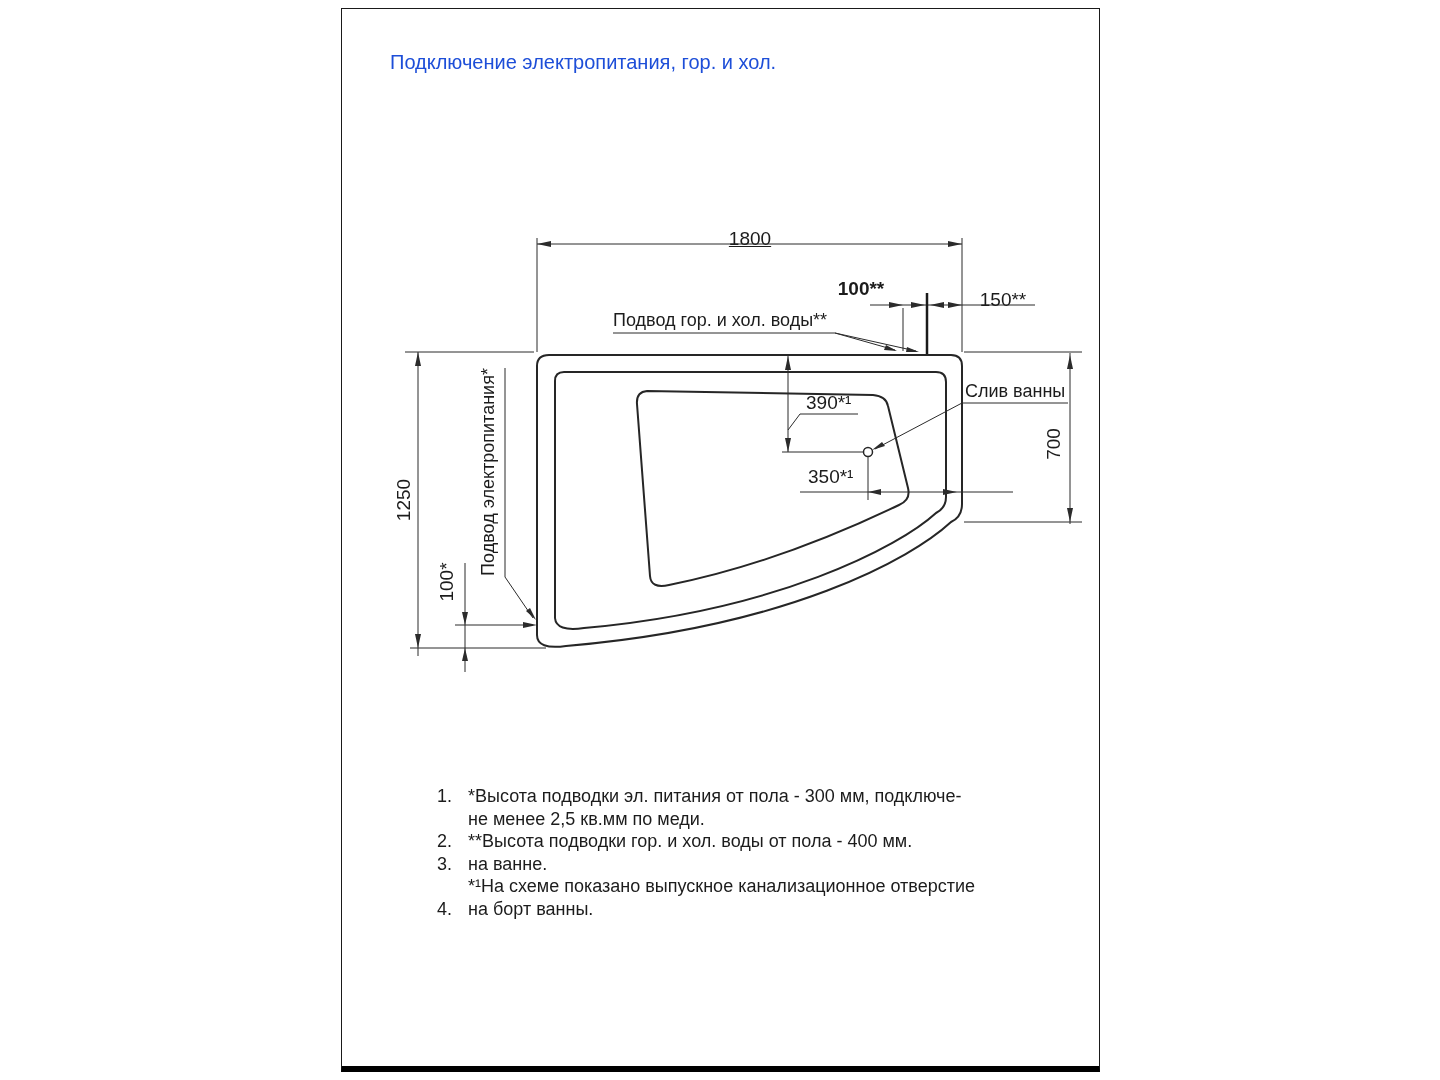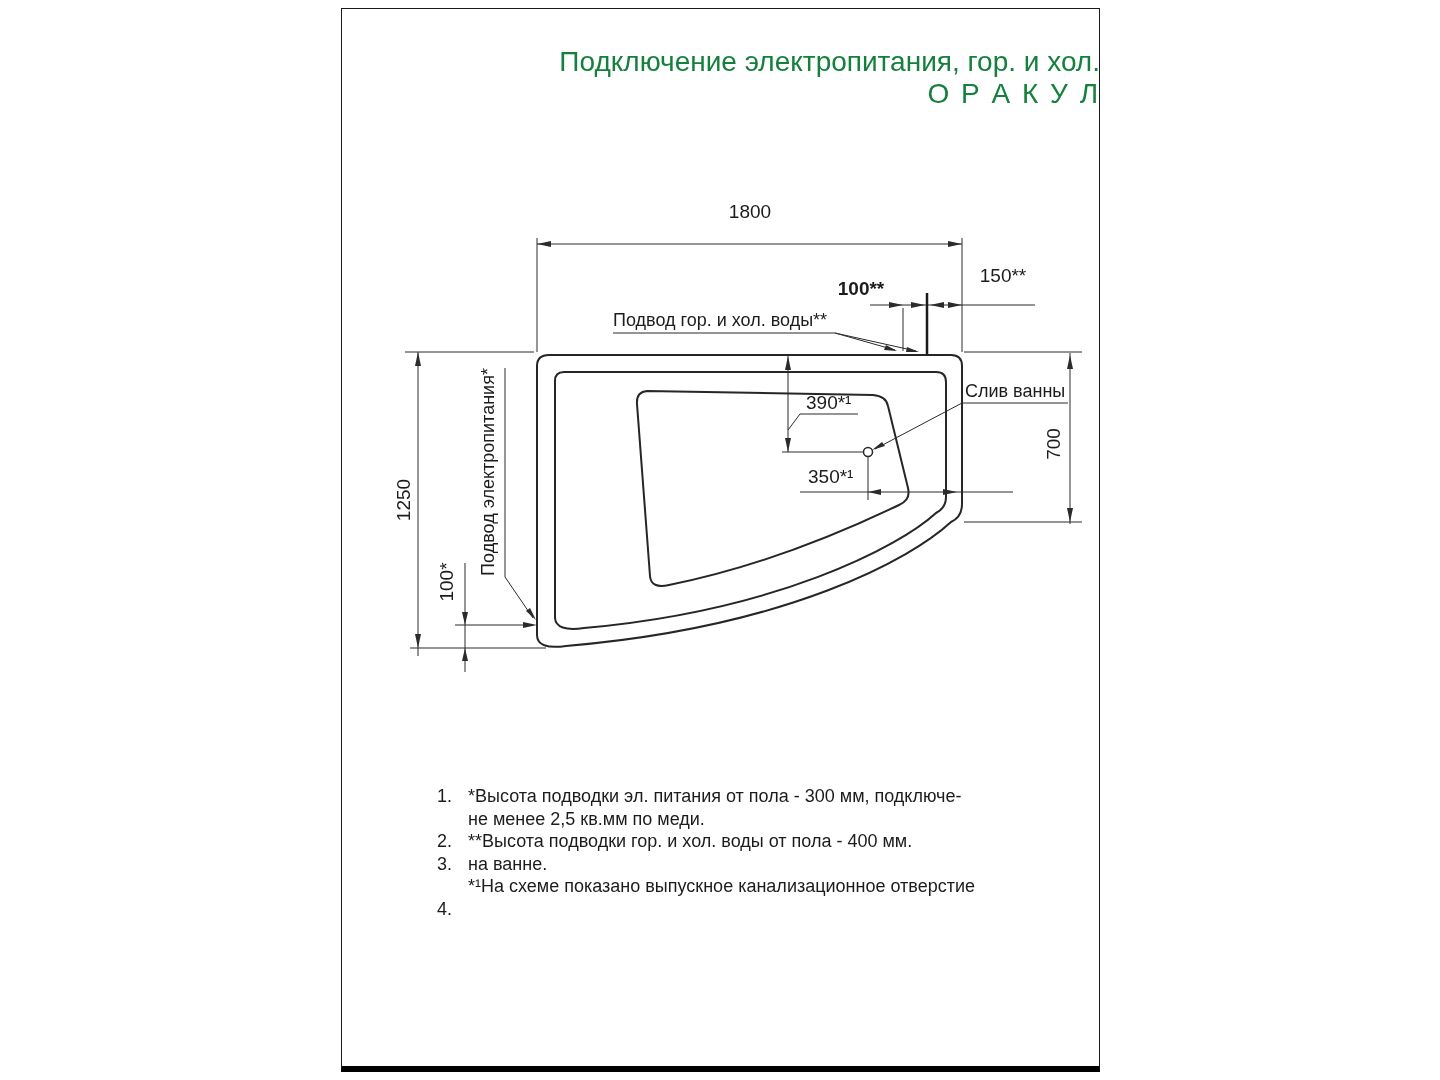--- a/index.html
+++ b/index.html
@@ -16,22 +16,22 @@
     box-sizing:border-box;background:#ffffff;
     border:1px solid #1a1a1a;border-bottom:6px solid #000;
   }
   .draw-layer{position:absolute;left:0;top:0;width:1440px;height:1080px;pointer-events:none;}
   .lbl{position:absolute;white-space:nowrap;color:#1c1c1c;}
   .dim{font-size:19px;}
   .ann{font-size:18px;}
   .center{transform:translate(-50%,-50%);}
   .rot{transform:translate(-50%,-50%) rotate(-90deg);}
   .title-block{
-    position:absolute;left:390px;top:46px;width:710px;text-align:right;
-    font-size:28px;line-height:32px;color:#15803d;
+    position:absolute;left:390px;top:46px;width:710px;text-align:left;
+    font-size:20px;line-height:32px;color:#1d4ed8;
   }
   .title-block .t3{letter-spacing:2px;}
   .notes{
     position:absolute;left:437px;top:785px;width:600px;
     font-size:18px;line-height:22.5px;color:#1c1c1c;
   }
   .note-row{display:flex;}
   .note-num{width:31px;flex:0 0 31px;}
   .note-lines{flex:1;}
   svg line{stroke:#2b2b2b;stroke-width:1;}
@@ -41,21 +41,20 @@
 </style>
 </head>
 <body>
 
 <div class="stage">
 
   <div class="sheet"></div>
 
   <div class="title-block">
     <div>Подключение электропитания, гор. и хол.</div>
-    <div class="t3">О Р А К У Л</div>
   </div>
 
   <svg class="draw-layer" width="1440" height="1080" viewBox="0 0 1440 1080" xmlns="http://www.w3.org/2000/svg">
 
     <g>
       <path class="contour" d="M 549 355 L 951 355 Q 962 355 962 366 L 962 504 Q 962 517 951 522 C 911 559 788 627 566 646 Q 537 650 537 635 L 537 366 Q 537 355 549 355 Z"></path>
       <path class="contour" d="M 564 372 L 936 372 Q 946 372 946 382 L 946 497 Q 946 508 936 513 C 899 547 776 611 584 628 Q 556 632 555 618 L 555 381 Q 555 372 564 372 Z"></path>
       <path class="contour" d="M 647 391 L 873 395 Q 886 396 888 406 L 908 488 Q 911 500 899 505 C 824 541 744 570 669 585 Q 651 589 650 576 L 637 404 Q 636 392 647 391 Z"></path>
       <circle cx="868" cy="452" r="4.5" fill="#ffffff" stroke="#262626" stroke-width="1.5"></circle>
     </g>
@@ -127,23 +126,23 @@
       <polygon points="1070,522 1067,508 1073,508"></polygon>
 
       <polygon points="465,625 462,612 468,612"></polygon>
       <polygon points="465,648 462,661 468,661"></polygon>
 
       <polygon points="537,625 523,622 523,628"></polygon>
       <polygon points="536,620 526,611 530,608"></polygon>
     </g>
   </svg>
 
-  <div class="lbl dim center" style="left:750px;top:212px;">1800</div>
+  <div class="lbl dim center" style="left:750px;top:239px;text-decoration:underline;">1800</div>
   <div class="lbl dim center" style="left:861px;top:289px;font-weight:bold;">100**</div>
-  <div class="lbl dim center" style="left:1003px;top:276px;">150**</div>
+  <div class="lbl dim center" style="left:1003px;top:300px;">150**</div>
   <div class="lbl dim" style="left:806px;top:392px;">390*¹</div>
   <div class="lbl dim" style="left:808px;top:466px;">350*¹</div>
   <div class="lbl dim rot" style="left:1054px;top:444px;">700</div>
   <div class="lbl dim rot" style="left:404px;top:500px;">1250</div>
   <div class="lbl dim rot" style="left:447px;top:582px;">100*</div>
 
   <div class="lbl ann" style="left:613px;top:310px;">Подвод гор. и хол. воды**</div>
   <div class="lbl ann" style="left:965px;top:381px;text-align:right;">Слив ванны</div>
   <div class="lbl ann rot" style="left:488px;top:472px;">Подвод электропитания*</div>
 
@@ -164,17 +163,18 @@
     <div class="note-row">
       <div class="note-num">3.</div>
       <div class="note-lines">
         <div>на ванне.</div>
         <div>*¹На схеме показано выпускное канализационное отверстие</div>
       </div>
     </div>
     <div class="note-row">
       <div class="note-num">4.</div>
       <div class="note-lines">
+        <div>на борт ванны.</div>
       </div>
     </div>
   </div>
 
 </div>
 
 </body></html>

